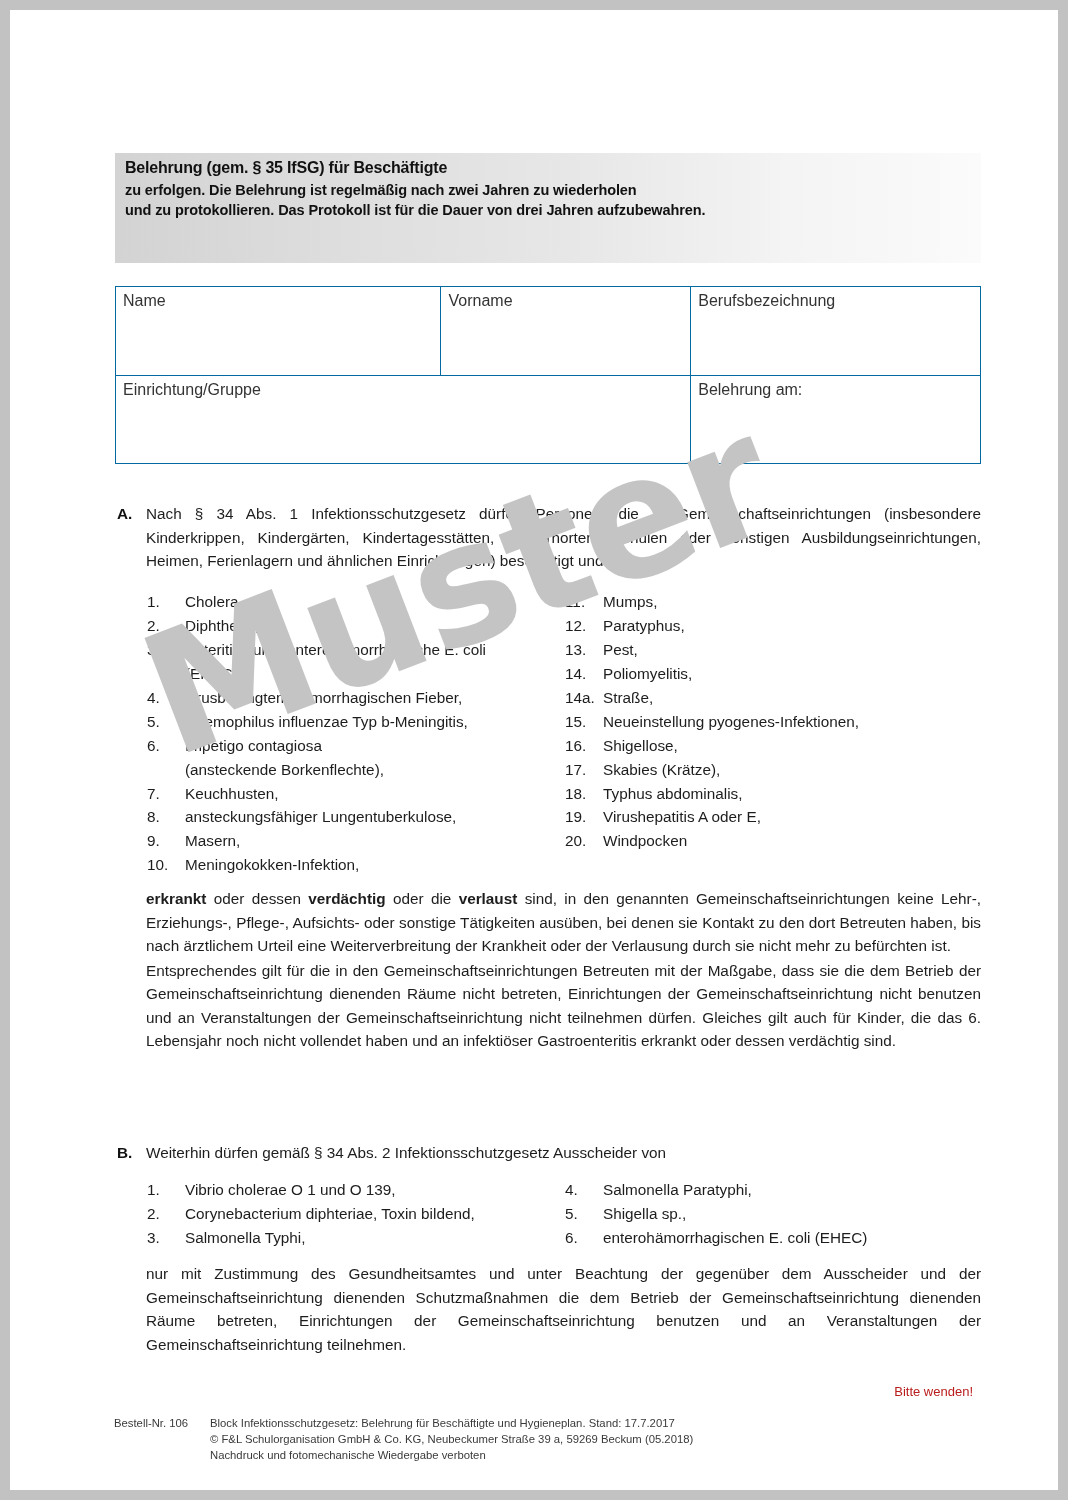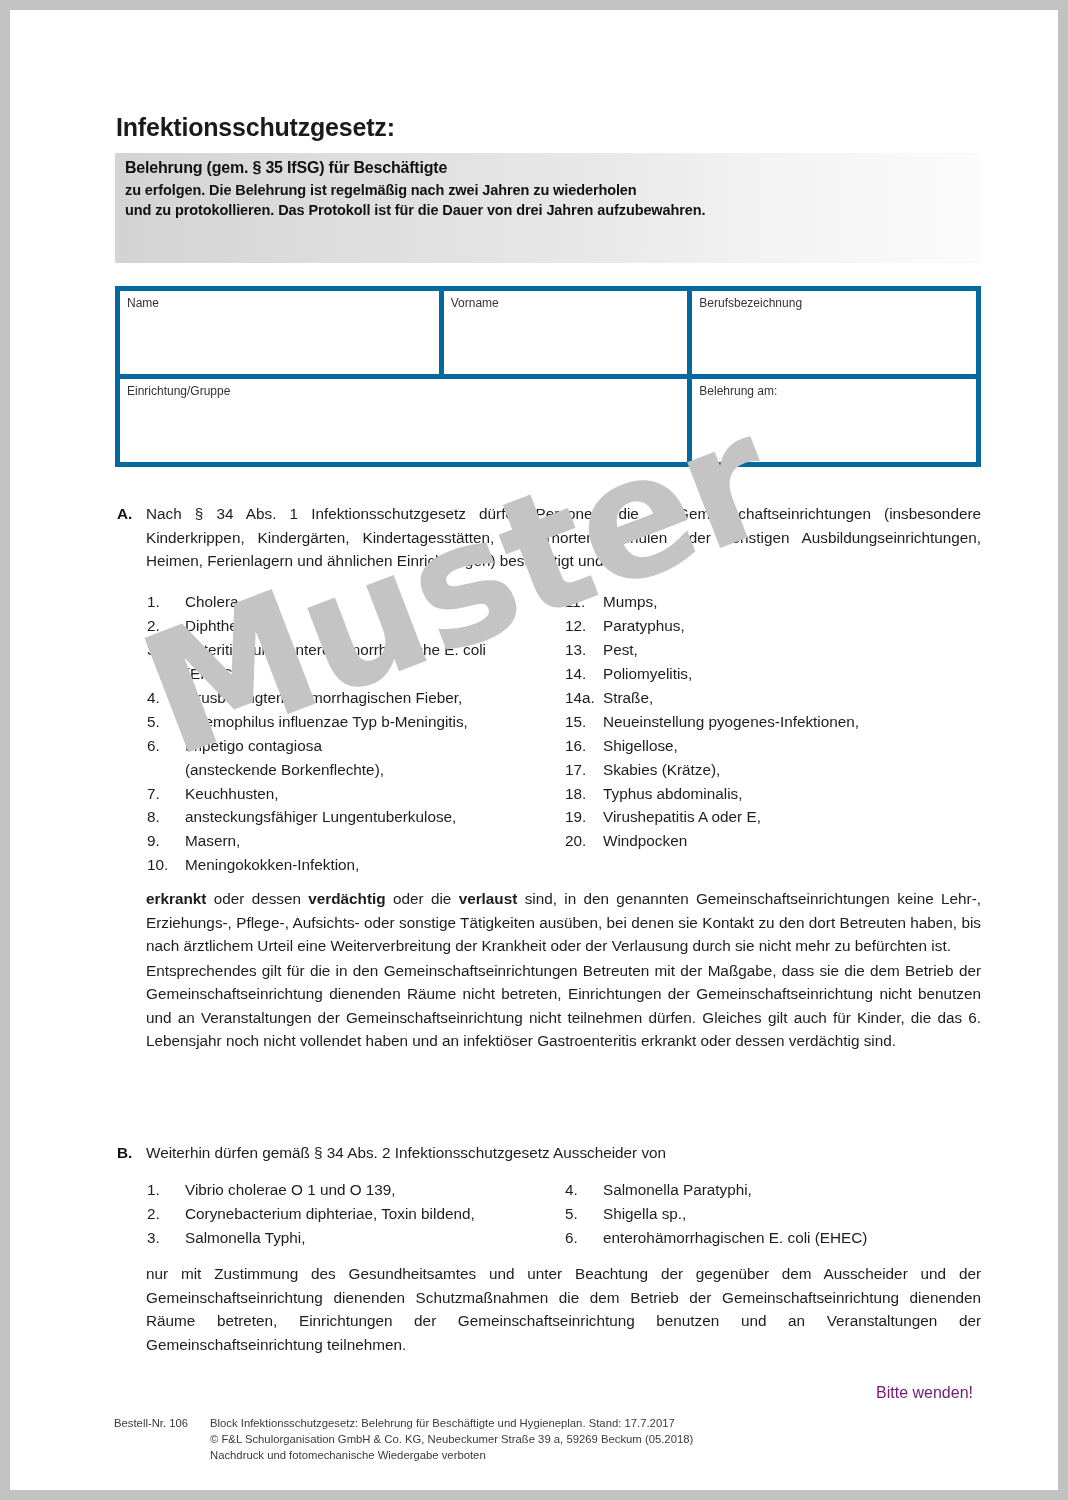--- a/index.html
+++ b/index.html
@@ -46,24 +46,24 @@
   }
 
   
   .form-table {
     position:absolute; left:4px; top:276px;
     width:866px; height:178px;
     border:1px solid #555;
     border-collapse:collapse;
   }
   .form-table td {
-    border:5px solid #0369a1;
+    border:1px solid #0369a1;
     vertical-align:top;
     padding:5px 7px;
-    font-size:12px;
+    font-size:16px;
     color:#333;
   }
   .fr1 td { height:88px; }
   .fr2 td { height:88px; }
   .c-name { width:292px; }
   .c-vorname { width:224px; }
   .c-beruf { width:290px; }
   .c-einr { width:576px; }
   .c-bel { width:290px; }
 
@@ -103,21 +103,21 @@
     position:absolute; left:0; top:0;
     width:32px;
     text-align:left;
   }
   .li .txt { display:block; }
   .li .cont { display:block; }
 
   
   .bitte {
     position:absolute; right:8px; top:1374px;
-    font-size:16px; color:#701a75;
+    font-size:13px; color:#b91c1c;
   }
   .imprint {
     position:absolute; left:3px; top:1405px;
     font-size:11.3px; color:#3a3a3a; line-height:1.42;
   }
   .imprint .order {
     position:absolute; left:0; top:0; width:100px;
   }
   .imprint .lines { margin-left:96px; }
 
@@ -140,21 +140,20 @@
     transform-origin:left top;
     white-space:nowrap;
   }
 </style>
 </head>
 <body>
 
 <div class="page">
   <div class="content">
 
-    <div class="doc-title">Infektionsschutzgesetz:</div>
 
     <div class="banner">
       <div class="banner-title">Belehrung (gem. § 35 IfSG) für Beschäftigte</div>
       <div class="banner-sub">
         <div>zu erfolgen. Die Belehrung ist regelmäßig nach zwei Jahren zu wiederholen</div>
         <div>und zu protokollieren. Das Protokoll ist für die Dauer von drei Jahren aufzubewahren.</div>
       </div>
     </div>
 
     <table class="form-table">

